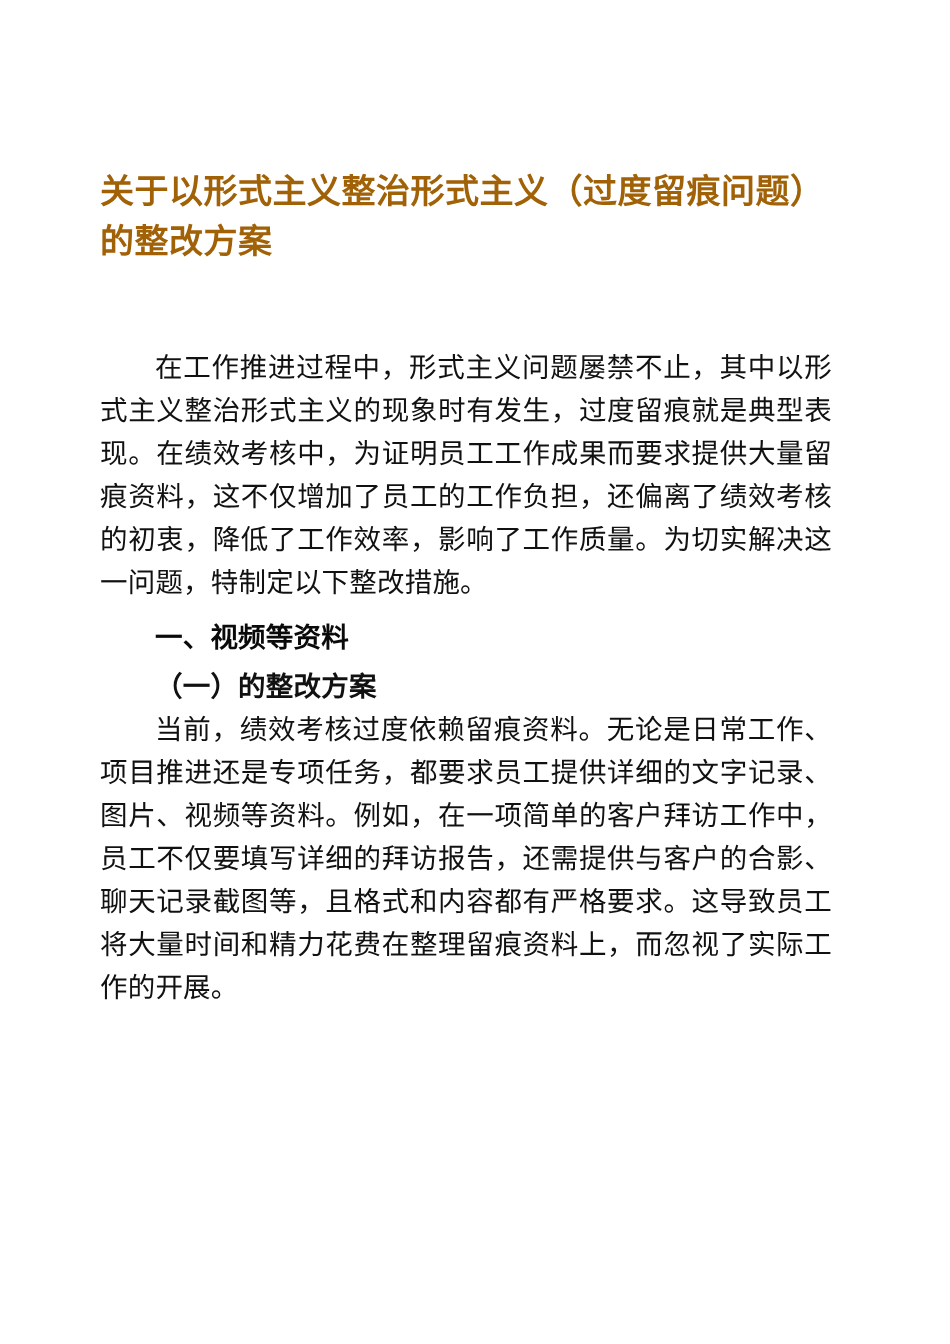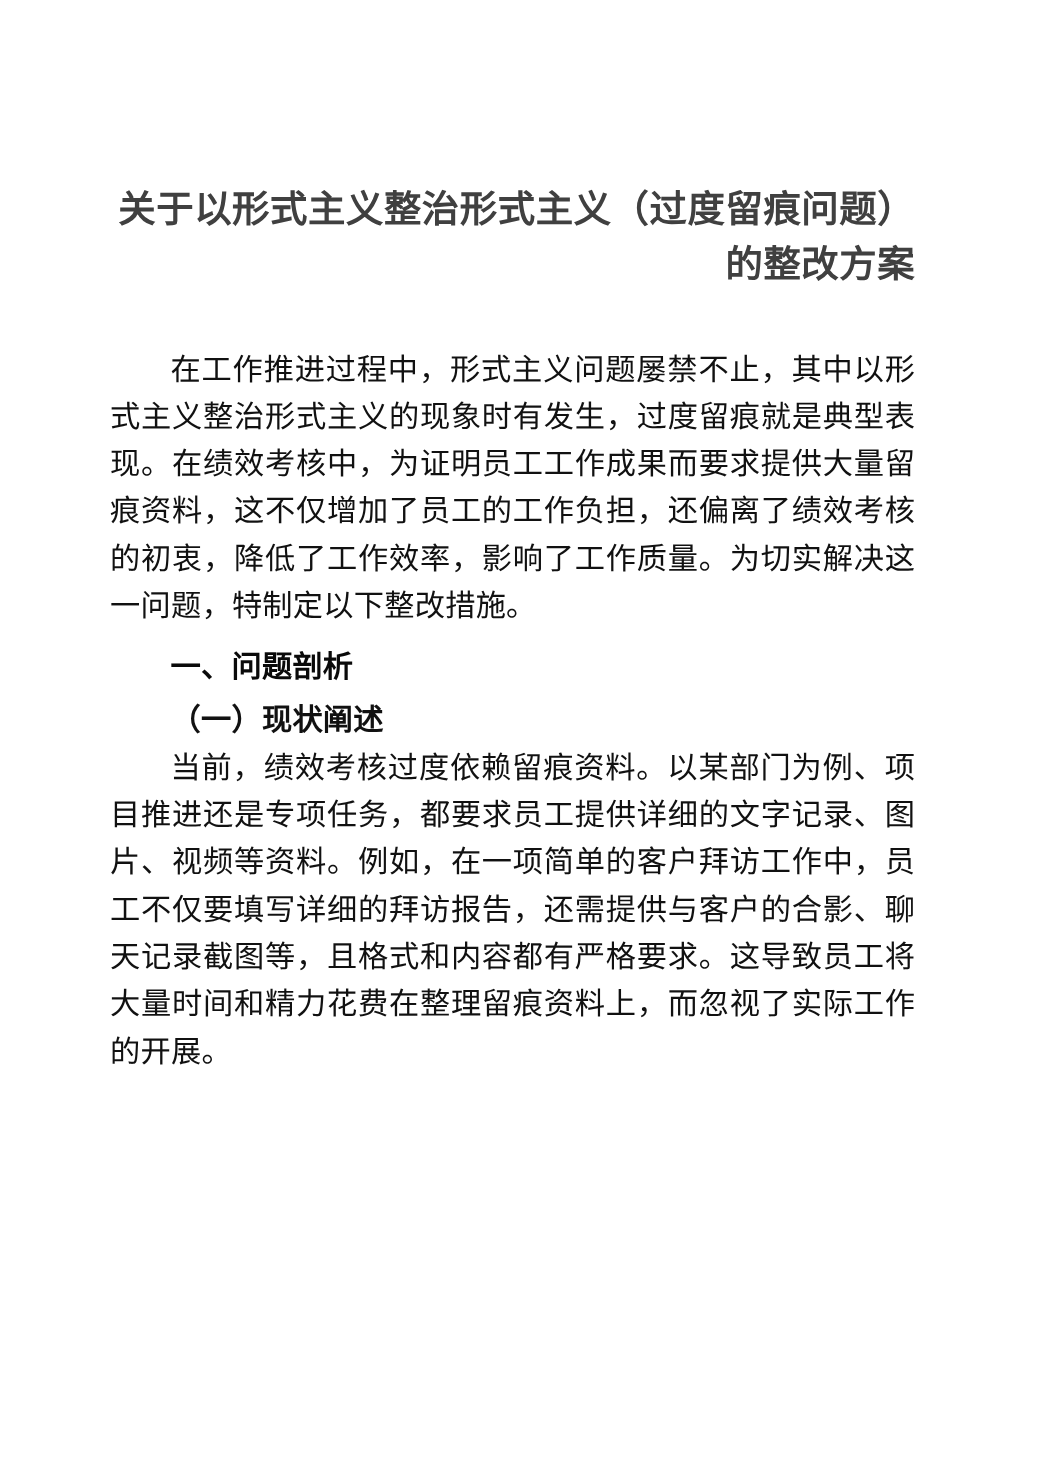--- a/index.html
+++ b/index.html
@@ -26,42 +26,42 @@
     top: 0;
     width: 732px;
   }
 
   
   .doc-title {
     font-family: "Liberation Sans", "DejaVu Sans", sans-serif;
     font-weight: 700;
     font-size: 34px;
     line-height: 50px;
-    color: #404040;
-    text-align: right;
+    color: #a16207;
+    text-align: left;
     margin: 0;
     padding-top: 166px;
     letter-spacing: 0.5px;
   }
 
   
   .body-para {
     font-family: "Liberation Serif", "DejaVu Serif", serif;
     font-size: 27.5px;
     line-height: 43px;
     color: #111111;
     margin: 0;
     text-align: justify;
     text-justify: inter-character;
     text-indent: 2em;
     letter-spacing: 0.2px;
   }
 
   .para-gap-lead {
-    margin-top: 48px;
+    margin-top: 80px;
   }
 
   
   .h1-bold {
     font-family: "Liberation Sans", "DejaVu Sans", sans-serif;
     font-weight: 700;
     font-size: 27.5px;
     line-height: 43px;
     color: #0a0a0a;
     margin: 0;
@@ -91,22 +91,22 @@
 </head>
 <body>
 
 <div class="page">
   <div class="content">
 
     <h1 class="doc-title">关于以形式主义整治形式主义（过度留痕问题）的整改方案</h1>
 
     <p class="body-para para-gap-lead">在工作推进过程中，形式主义问题屡禁不止，其中以形式主义整治形式主义的现象时有发生，过度留痕就是典型表现。在绩效考核中，为证明员工工作成果而要求提供大量留痕资料，这不仅增加了员工的工作负担，还偏离了绩效考核的初衷，降低了工作效率，影响了工作质量。为切实解决这一问题，特制定以下整改措施。</p>
 
-    <h2 class="h1-bold h1-gap">一、问题剖析</h2>
+    <h2 class="h1-bold h1-gap">一、视频等资料</h2>
 
-    <h3 class="h2-serif h2-gap">（一）现状阐述</h3>
+    <h3 class="h2-serif h2-gap">（一）的整改方案</h3>
 
-    <p class="body-para">当前，绩效考核过度依赖留痕资料。以某部门为例、项目推进还是专项任务，都要求员工提供详细的文字记录、图片、视频等资料。例如，在一项简单的客户拜访工作中，员工不仅要填写详细的拜访报告，还需提供与客户的合影、聊天记录截图等，且格式和内容都有严格要求。这导致员工将大量时间和精力花费在整理留痕资料上，而忽视了实际工作的开展。</p>
+    <p class="body-para">当前，绩效考核过度依赖留痕资料。无论是日常工作、项目推进还是专项任务，都要求员工提供详细的文字记录、图片、视频等资料。例如，在一项简单的客户拜访工作中，员工不仅要填写详细的拜访报告，还需提供与客户的合影、聊天记录截图等，且格式和内容都有严格要求。这导致员工将大量时间和精力花费在整理留痕资料上，而忽视了实际工作的开展。</p>
 
 
 
   </div>
 </div>
 
 </body></html>

